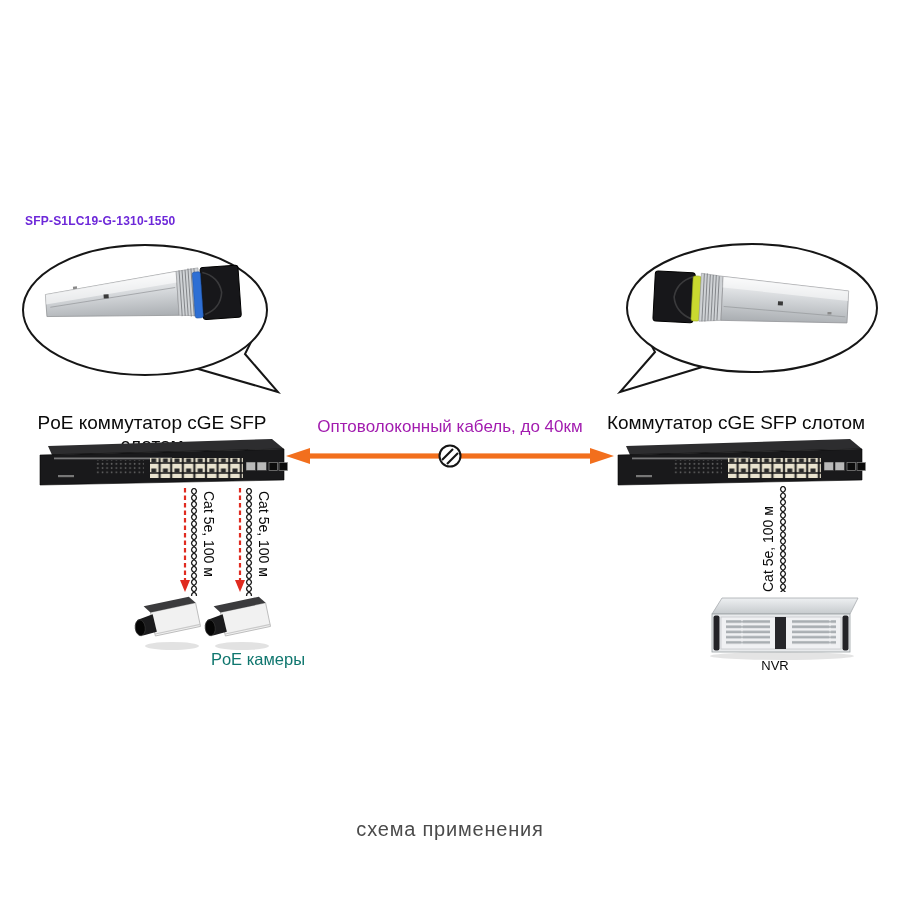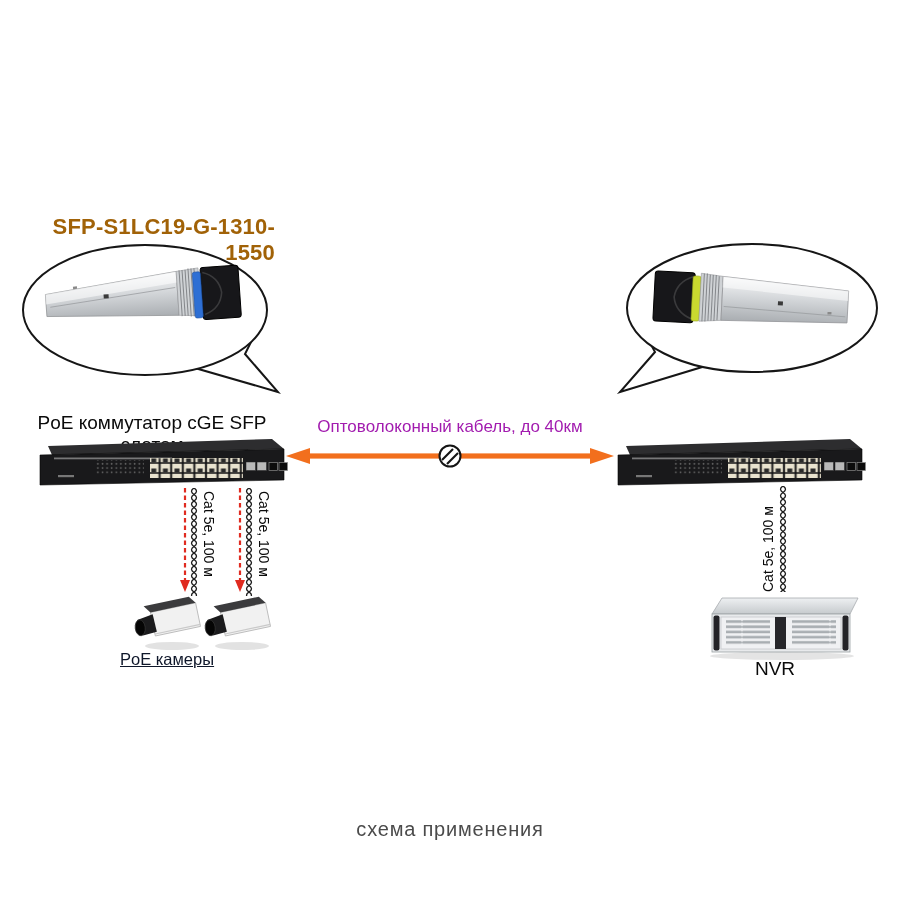--- a/index.html
+++ b/index.html
@@ -1,25 +1,25 @@
 <!DOCTYPE html>
 <html><head>
 <meta charset="utf-8">
 <style>
   html,body { margin:0; padding:0; background:#ffffff; }
   #canvas {
     position:relative; width:900px; height:900px; background:#ffffff;
     font-family:"Liberation Sans", sans-serif; color:#111; overflow:hidden;
   }
   .abs { position:absolute; }
-  .module-title { font-weight:bold; font-size:22px; text-align:right; letter-spacing:0.2px; color:#a16207; }
+  .module-title { font-weight:bold; font-size:12px; text-align:left; letter-spacing:0.2px; color:#6d28d9; }
   .switch-label { font-size:19px; text-align:center; color:#0a0a0a; }
   .fiber-label  { font-size:17px; text-align:center; color:#a21caf; }
-  .device-label { font-size:16.5px; text-align:left; color:#0f172a;text-decoration:underline; }
-  .nvr-label    { font-size:19px; text-align:center; color:#0a0a0a; }
+  .device-label { font-size:16.5px; text-align:right; color:#0f766e; }
+  .nvr-label    { font-size:13px; text-align:center; color:#0a0a0a; }
   .vlabel {
     position:absolute; white-space:nowrap; font-size:14px; color:#0a0a0a;
     transform-origin:left top; line-height:17px;
   }
   .rot-cw  { transform:rotate(90deg); }
   .rot-ccw { transform:rotate(-90deg); }
   .caption {
     position:absolute; left:0; top:818px; width:900px; text-align:center;
     font-size:20px; color:#4b4b4b; letter-spacing:0.8px; font-weight:400;
   }
@@ -118,20 +118,21 @@
     <rect x="22" y="24.5" width="118" height="1.8" fill="#8a8a8a" opacity="0.85"></rect>
     <rect x="26" y="42" width="16" height="2.2" fill="#777777"></rect>
     <rect x="64" y="27" width="48" height="15" fill="url(#d1)"></rect>
     <rect x="118" y="25" width="93" height="20" fill="url(#r1)"></rect>
     <rect x="214" y="29" width="9.5" height="8.5" fill="#b9b9b9" stroke="#222" stroke-width="0.5"></rect>
     <rect x="225" y="29" width="9.5" height="8.5" fill="#b9b9b9" stroke="#222" stroke-width="0.5"></rect>
     <rect x="237" y="29.5" width="8.5" height="8" fill="#0c0c0c" stroke="#8a8a8a" stroke-width="0.7"></rect>
     <rect x="247" y="29.5" width="8.5" height="8" fill="#0c0c0c" stroke="#8a8a8a" stroke-width="0.7"></rect>
   </svg>
 
+  <div class="abs switch-label" style="left:602px; top:412px; width:268px;">Коммутатор сGE SFP слотом</div>
 
   <svg class="abs" style="left:610px; top:433px;" width="258" height="56" viewBox="0 0 258 56">
     <defs>
       <pattern id="d2" width="4.6" height="4.2" patternUnits="userSpaceOnUse">
         <circle cx="1.5" cy="1.5" r="0.85" fill="#707070"></circle>
       </pattern>
       <pattern id="r2" width="11.6" height="10" patternUnits="userSpaceOnUse">
         <rect x="0.8" y="0.5" width="10" height="9" rx="1" fill="#e9e3cf" stroke="#141414" stroke-width="0.5"></rect>
         <rect x="3.3" y="5.5" width="5" height="4" fill="#2a2a2a"></rect>
       </pattern>

